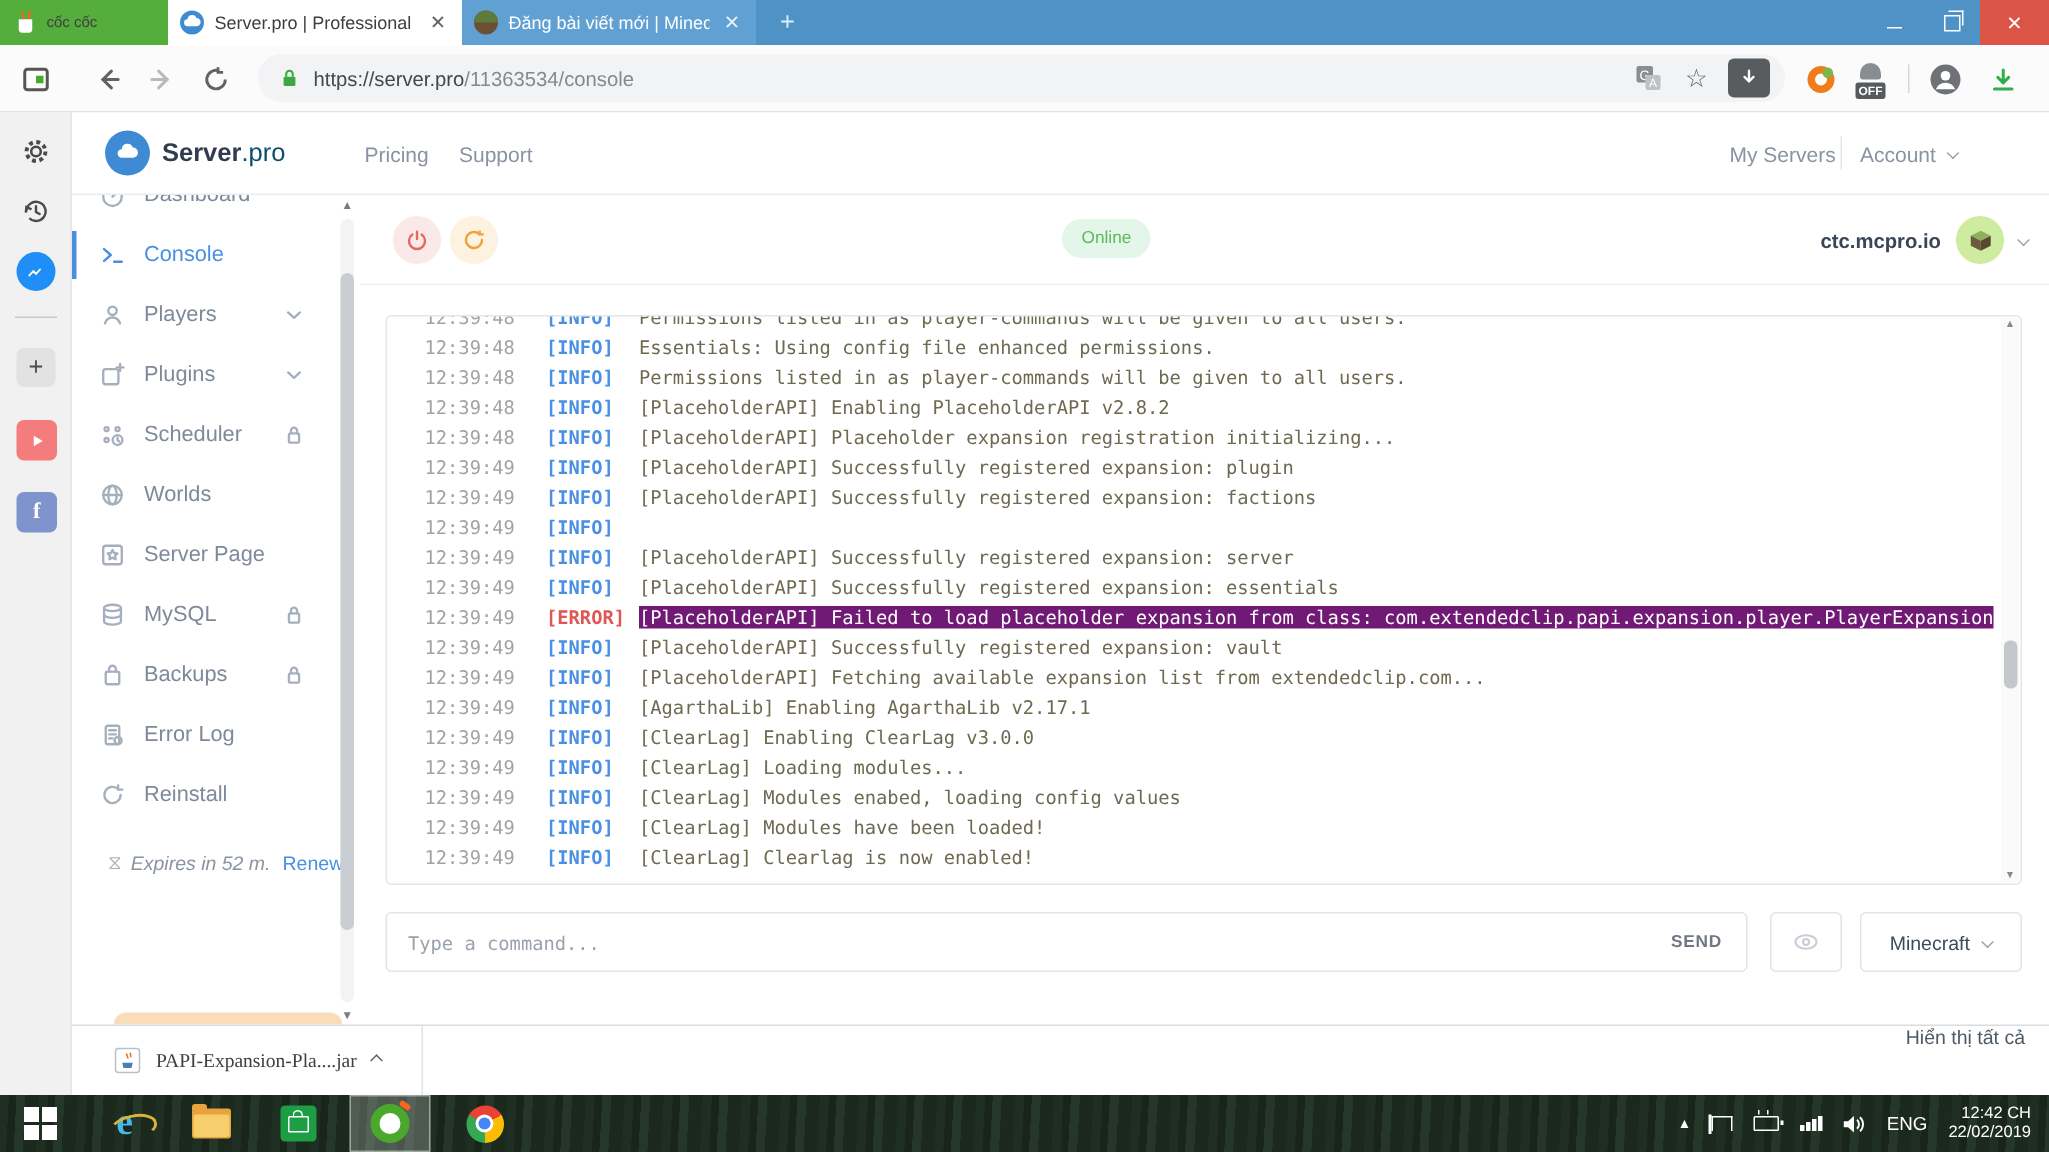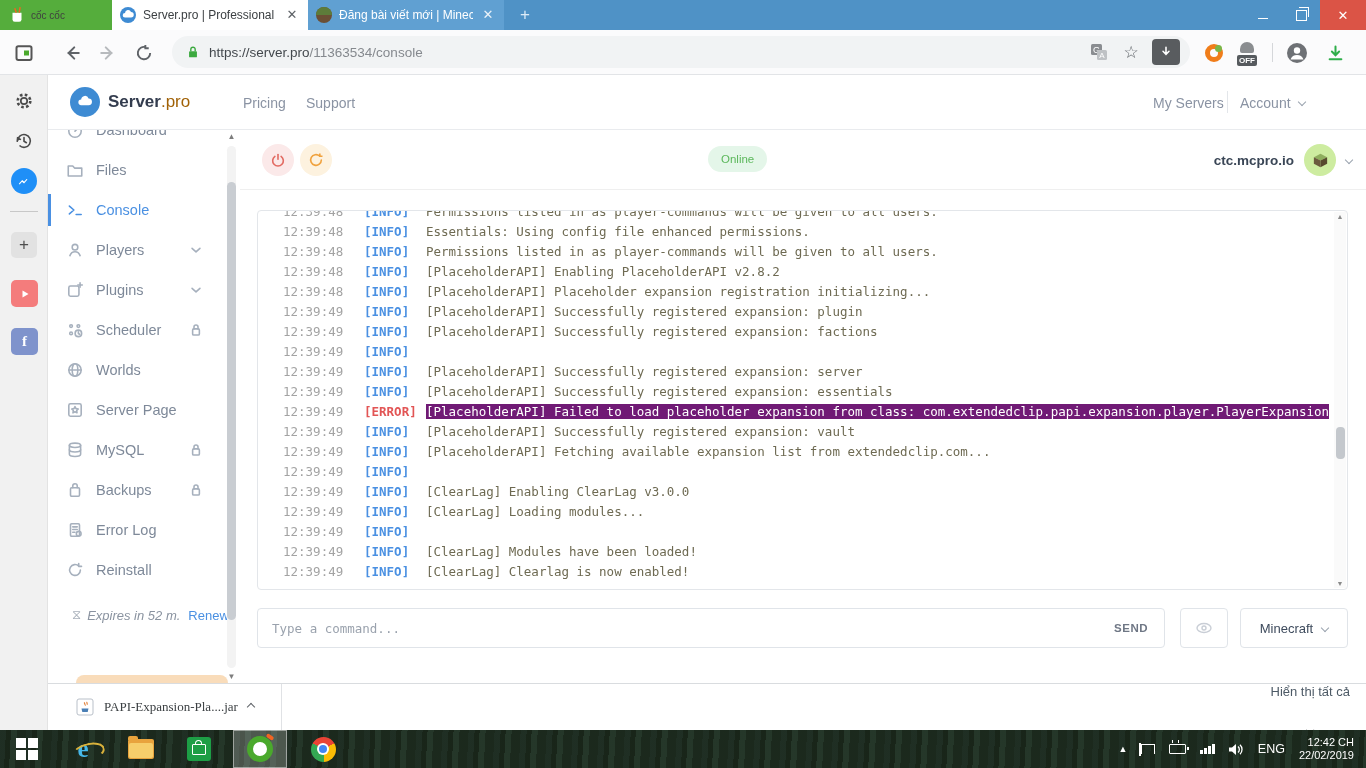--- a/index.html
+++ b/index.html
@@ -50,21 +50,21 @@
   .strip-div{position:absolute;left:10px;width:28px;height:1px;background:#c8c8c8;}
   .sq-btn{border-radius:5px;display:flex;align-items:center;justify-content:center;}
   .yt{background:#f47c7c;} .fb{background:#7f93cc;color:#fff;font-weight:bold;font-size:15px;font-family:"Liberation Serif",serif;}
   .plus-btn{background:#e2e2e2;color:#4d4d4d;font-size:17px;}
   .msgr{background:#1f8ff7;border-radius:50%;}
 
   
   #siteheader{position:absolute;left:48px;top:75px;width:1318px;height:55px;background:#fff;border-bottom:1px solid #e9ebee;box-sizing:border-box;}
   .sp-logo{position:absolute;left:22px;top:12px;width:30px;height:30px;border-radius:50%;background:#3e8bd3;display:flex;align-items:center;justify-content:center;}
   .sp-name{position:absolute;left:60px;top:17px;font-size:17px;}
-  .sp-name b{color:#333c4e;} .sp-name i{font-style:normal;color:#a16207;}
+  .sp-name b{color:#333c4e;} .sp-name i{font-style:normal;color:#0c4a6e;}
   .hlink{position:absolute;top:20px;font-size:14px;color:#8a93a3;}
   .hdr-sep{position:absolute;top:16px;width:1px;height:22px;background:#e3e6ea;}
 
   
   #sidebar{position:absolute;left:48px;top:130px;width:192px;height:553px;background:#fff;overflow:hidden;}
   #sb-items{margin-top:-20px;}
   .sb-item{position:relative;height:40px;display:flex;align-items:center;color:#7e8999;font-size:14.5px;}
   .sb-item .lead{width:18px;height:18px;margin-left:18px;margin-right:12px;flex:none;}
   .sb-item.active{color:#4a90e2;}
   .sb-item.active .bar{position:absolute;left:0;top:4px;width:3px;height:32px;background:#4a90e2;}
@@ -321,28 +321,20 @@
     <div id="sb-items">
         <div class="sb-item">
           <span class="lead">
             <svg width="18" height="18" viewBox="0 0 16 16" fill="none" stroke="#a6b0bd" stroke-width="1.4" stroke-linecap="round" stroke-linejoin="round">
               <circle cx="8" cy="9" r="5.5"></circle>
               <path d="M8 9l2.5-2.5"></path>
             </svg>
           </span>
           <span>Dashboard</span>
         </div>
-        <div class="sb-item">
-          <span class="lead">
-            <svg width="18" height="18" viewBox="0 0 16 16" fill="none" stroke="#a6b0bd" stroke-width="1.4" stroke-linecap="round" stroke-linejoin="round">
-              <path d="M2 4.5h4l1.6 1.8H14v7H2z"></path>
-            </svg>
-          </span>
-          <span>Files</span>
-        </div>
         <div class="sb-item active">
           <span class="bar"></span>
           <span class="lead">
             <svg width="18" height="18" viewBox="0 0 16 16" fill="none" stroke="#4a90e2" stroke-width="1.4" stroke-linecap="round" stroke-linejoin="round">
               <path d="M3 4.5l4 3.5-4 3.5M9 12h4.5"></path>
             </svg>
           </span>
           <span>Console</span>
         </div>
         <div class="sb-item">
@@ -510,24 +502,24 @@
           <div class="log-line"><span class="lt">12:39:48</span><span class="ll info">[INFO]</span><span class="lm">[PlaceholderAPI] Enabling PlaceholderAPI v2.8.2</span></div>
           <div class="log-line"><span class="lt">12:39:48</span><span class="ll info">[INFO]</span><span class="lm">[PlaceholderAPI] Placeholder expansion registration initializing...</span></div>
           <div class="log-line"><span class="lt">12:39:49</span><span class="ll info">[INFO]</span><span class="lm">[PlaceholderAPI] Successfully registered expansion: plugin</span></div>
           <div class="log-line"><span class="lt">12:39:49</span><span class="ll info">[INFO]</span><span class="lm">[PlaceholderAPI] Successfully registered expansion: factions</span></div>
           <div class="log-line"><span class="lt">12:39:49</span><span class="ll info">[INFO]</span></div>
           <div class="log-line"><span class="lt">12:39:49</span><span class="ll info">[INFO]</span><span class="lm">[PlaceholderAPI] Successfully registered expansion: server</span></div>
           <div class="log-line"><span class="lt">12:39:49</span><span class="ll info">[INFO]</span><span class="lm">[PlaceholderAPI] Successfully registered expansion: essentials</span></div>
           <div class="log-line"><span class="lt">12:39:49</span><span class="ll error">[ERROR]</span><span class="lm selected">[PlaceholderAPI] Failed to load placeholder expansion from class: com.extendedclip.papi.expansion.player.PlayerExpansion</span></div>
           <div class="log-line"><span class="lt">12:39:49</span><span class="ll info">[INFO]</span><span class="lm">[PlaceholderAPI] Successfully registered expansion: vault</span></div>
           <div class="log-line"><span class="lt">12:39:49</span><span class="ll info">[INFO]</span><span class="lm">[PlaceholderAPI] Fetching available expansion list from extendedclip.com...</span></div>
-          <div class="log-line"><span class="lt">12:39:49</span><span class="ll info">[INFO]</span></div>
+          <div class="log-line"><span class="lt">12:39:49</span><span class="ll info">[INFO]</span><span class="lm">[AgarthaLib] Enabling AgarthaLib v2.17.1</span></div>
           <div class="log-line"><span class="lt">12:39:49</span><span class="ll info">[INFO]</span><span class="lm">[ClearLag] Enabling ClearLag v3.0.0</span></div>
           <div class="log-line"><span class="lt">12:39:49</span><span class="ll info">[INFO]</span><span class="lm">[ClearLag] Loading modules...</span></div>
-          <div class="log-line"><span class="lt">12:39:49</span><span class="ll info">[INFO]</span></div>
+          <div class="log-line"><span class="lt">12:39:49</span><span class="ll info">[INFO]</span><span class="lm">[ClearLag] Modules enabed, loading config values</span></div>
           <div class="log-line"><span class="lt">12:39:49</span><span class="ll info">[INFO]</span><span class="lm">[ClearLag] Modules have been loaded!</span></div>
           <div class="log-line"><span class="lt">12:39:49</span><span class="ll info">[INFO]</span><span class="lm">[ClearLag] Clearlag is now enabled!</span></div>
         </div>
       <div class="log-scroll">
         <span class="arrow" style="top:1px">▲</span>
         <span class="thumb"></span>
         <span class="arrow" style="bottom:1px">▼</span>
       </div>
     </div>
 

